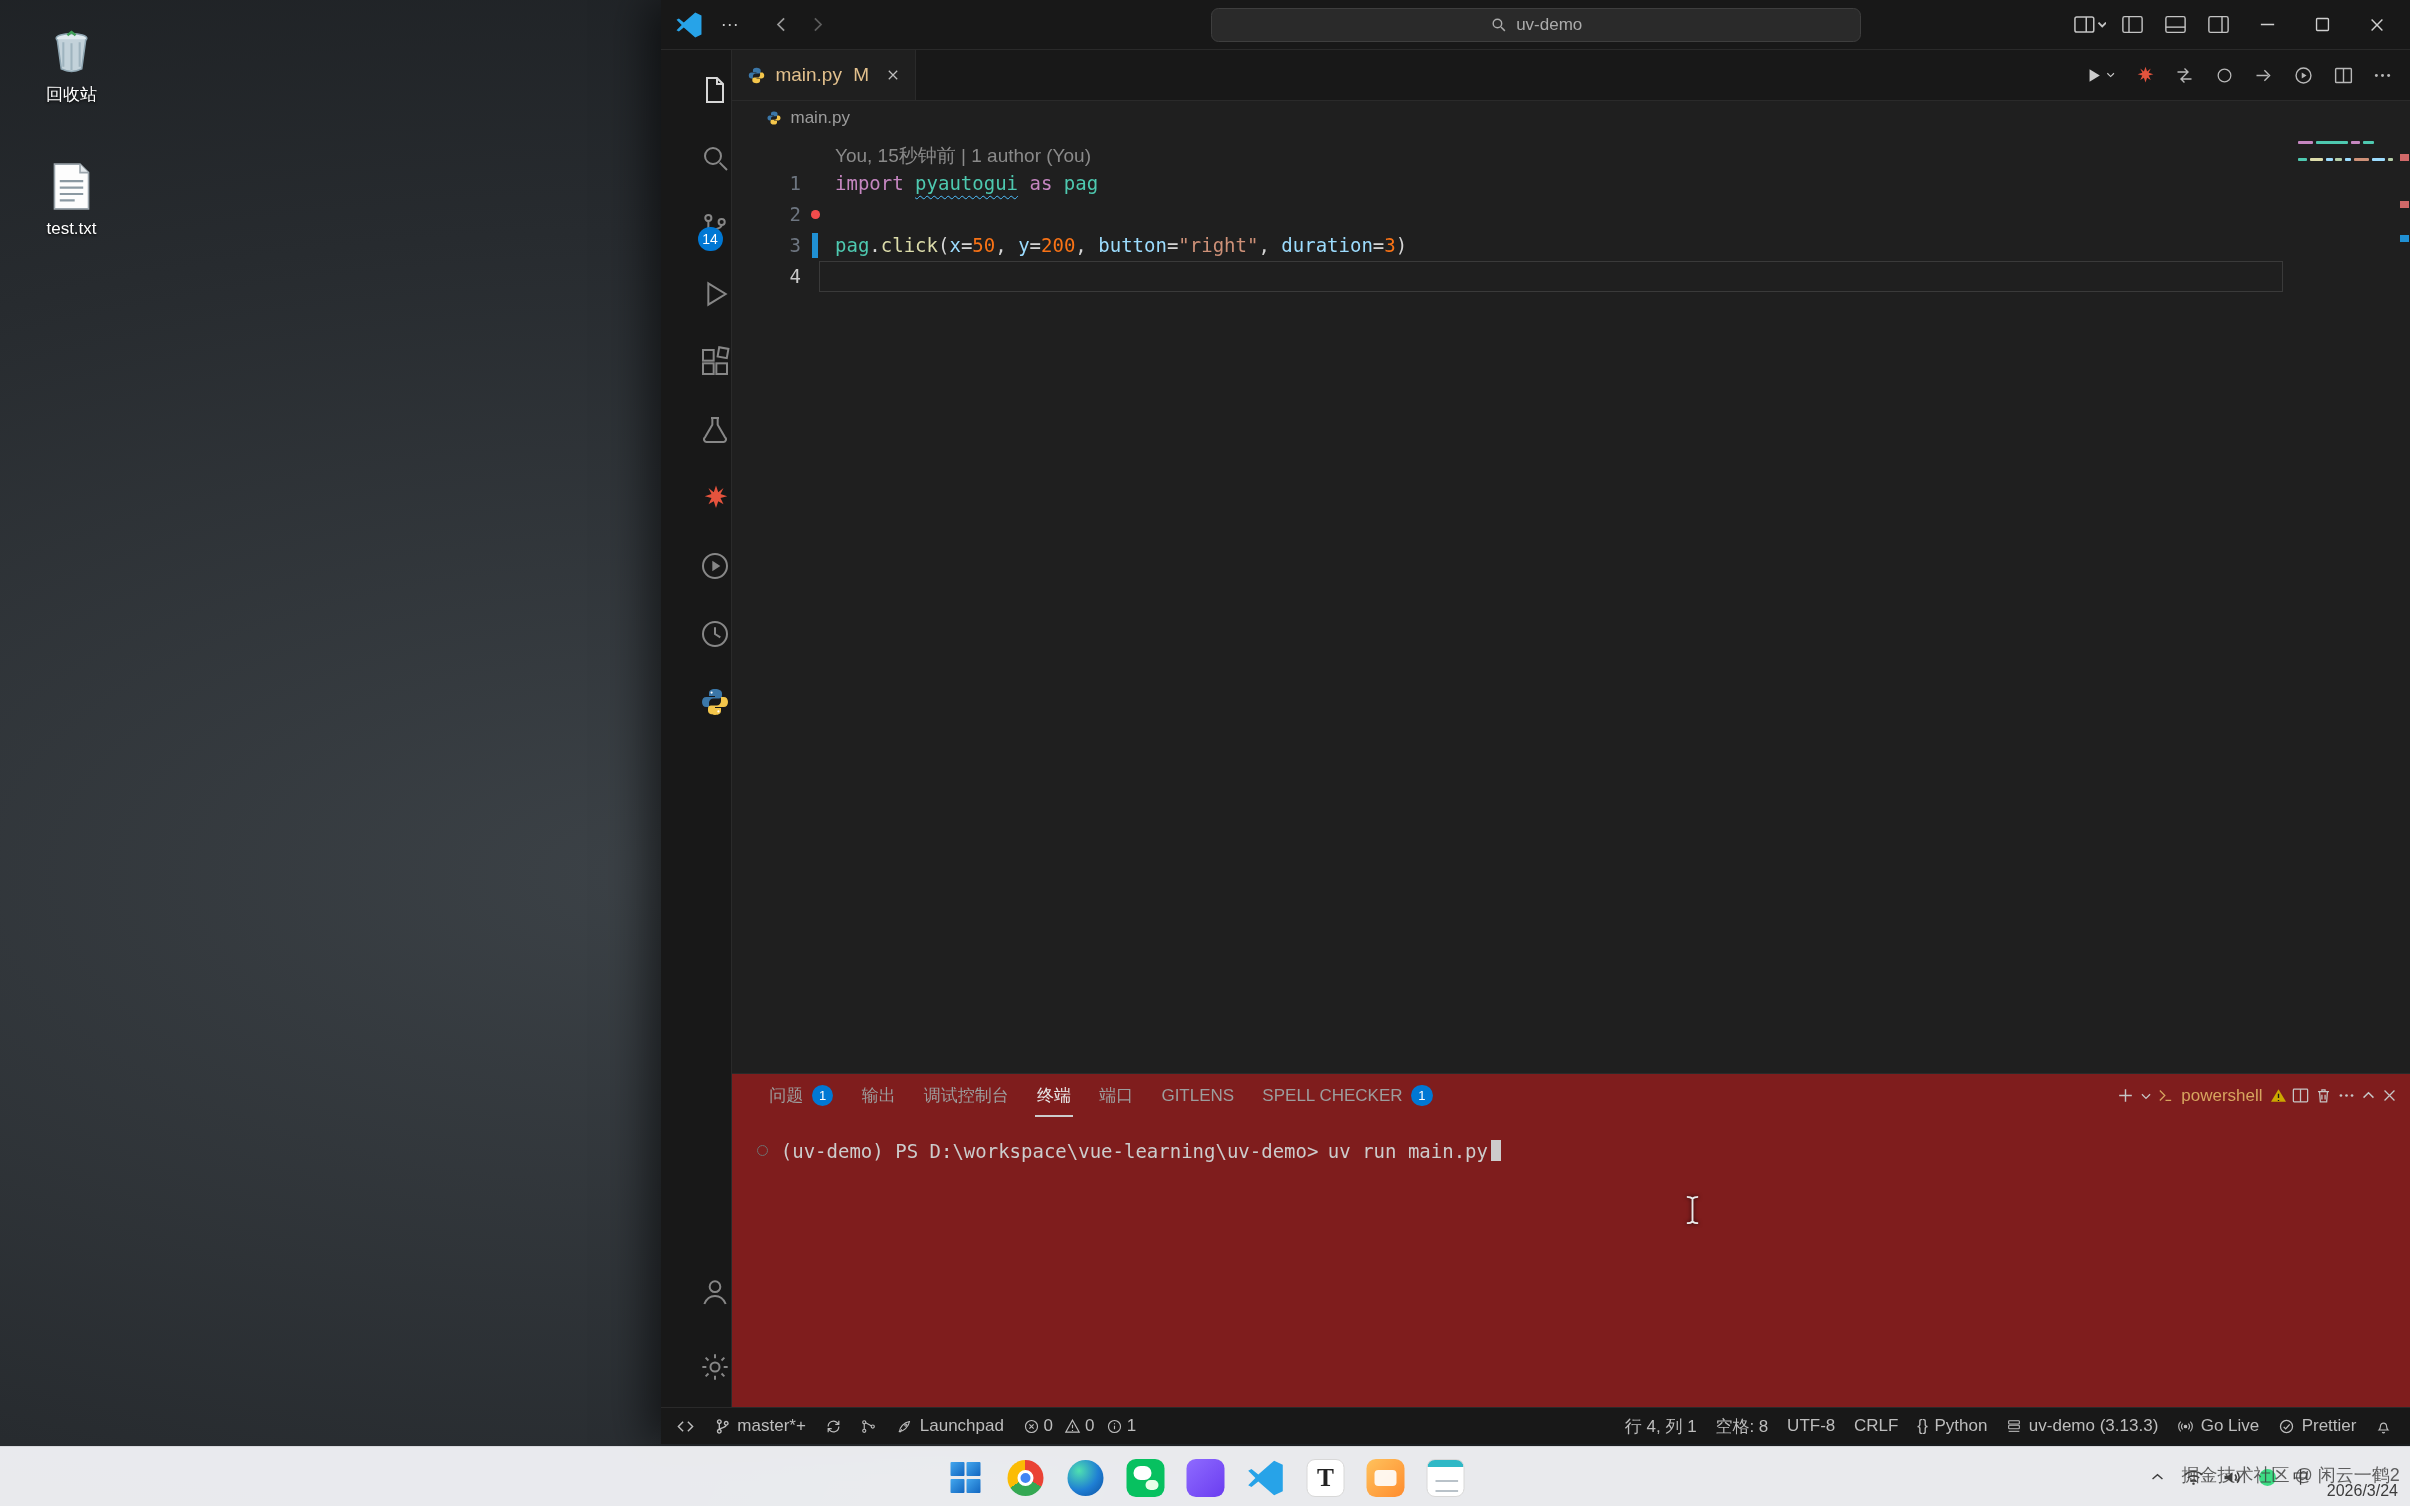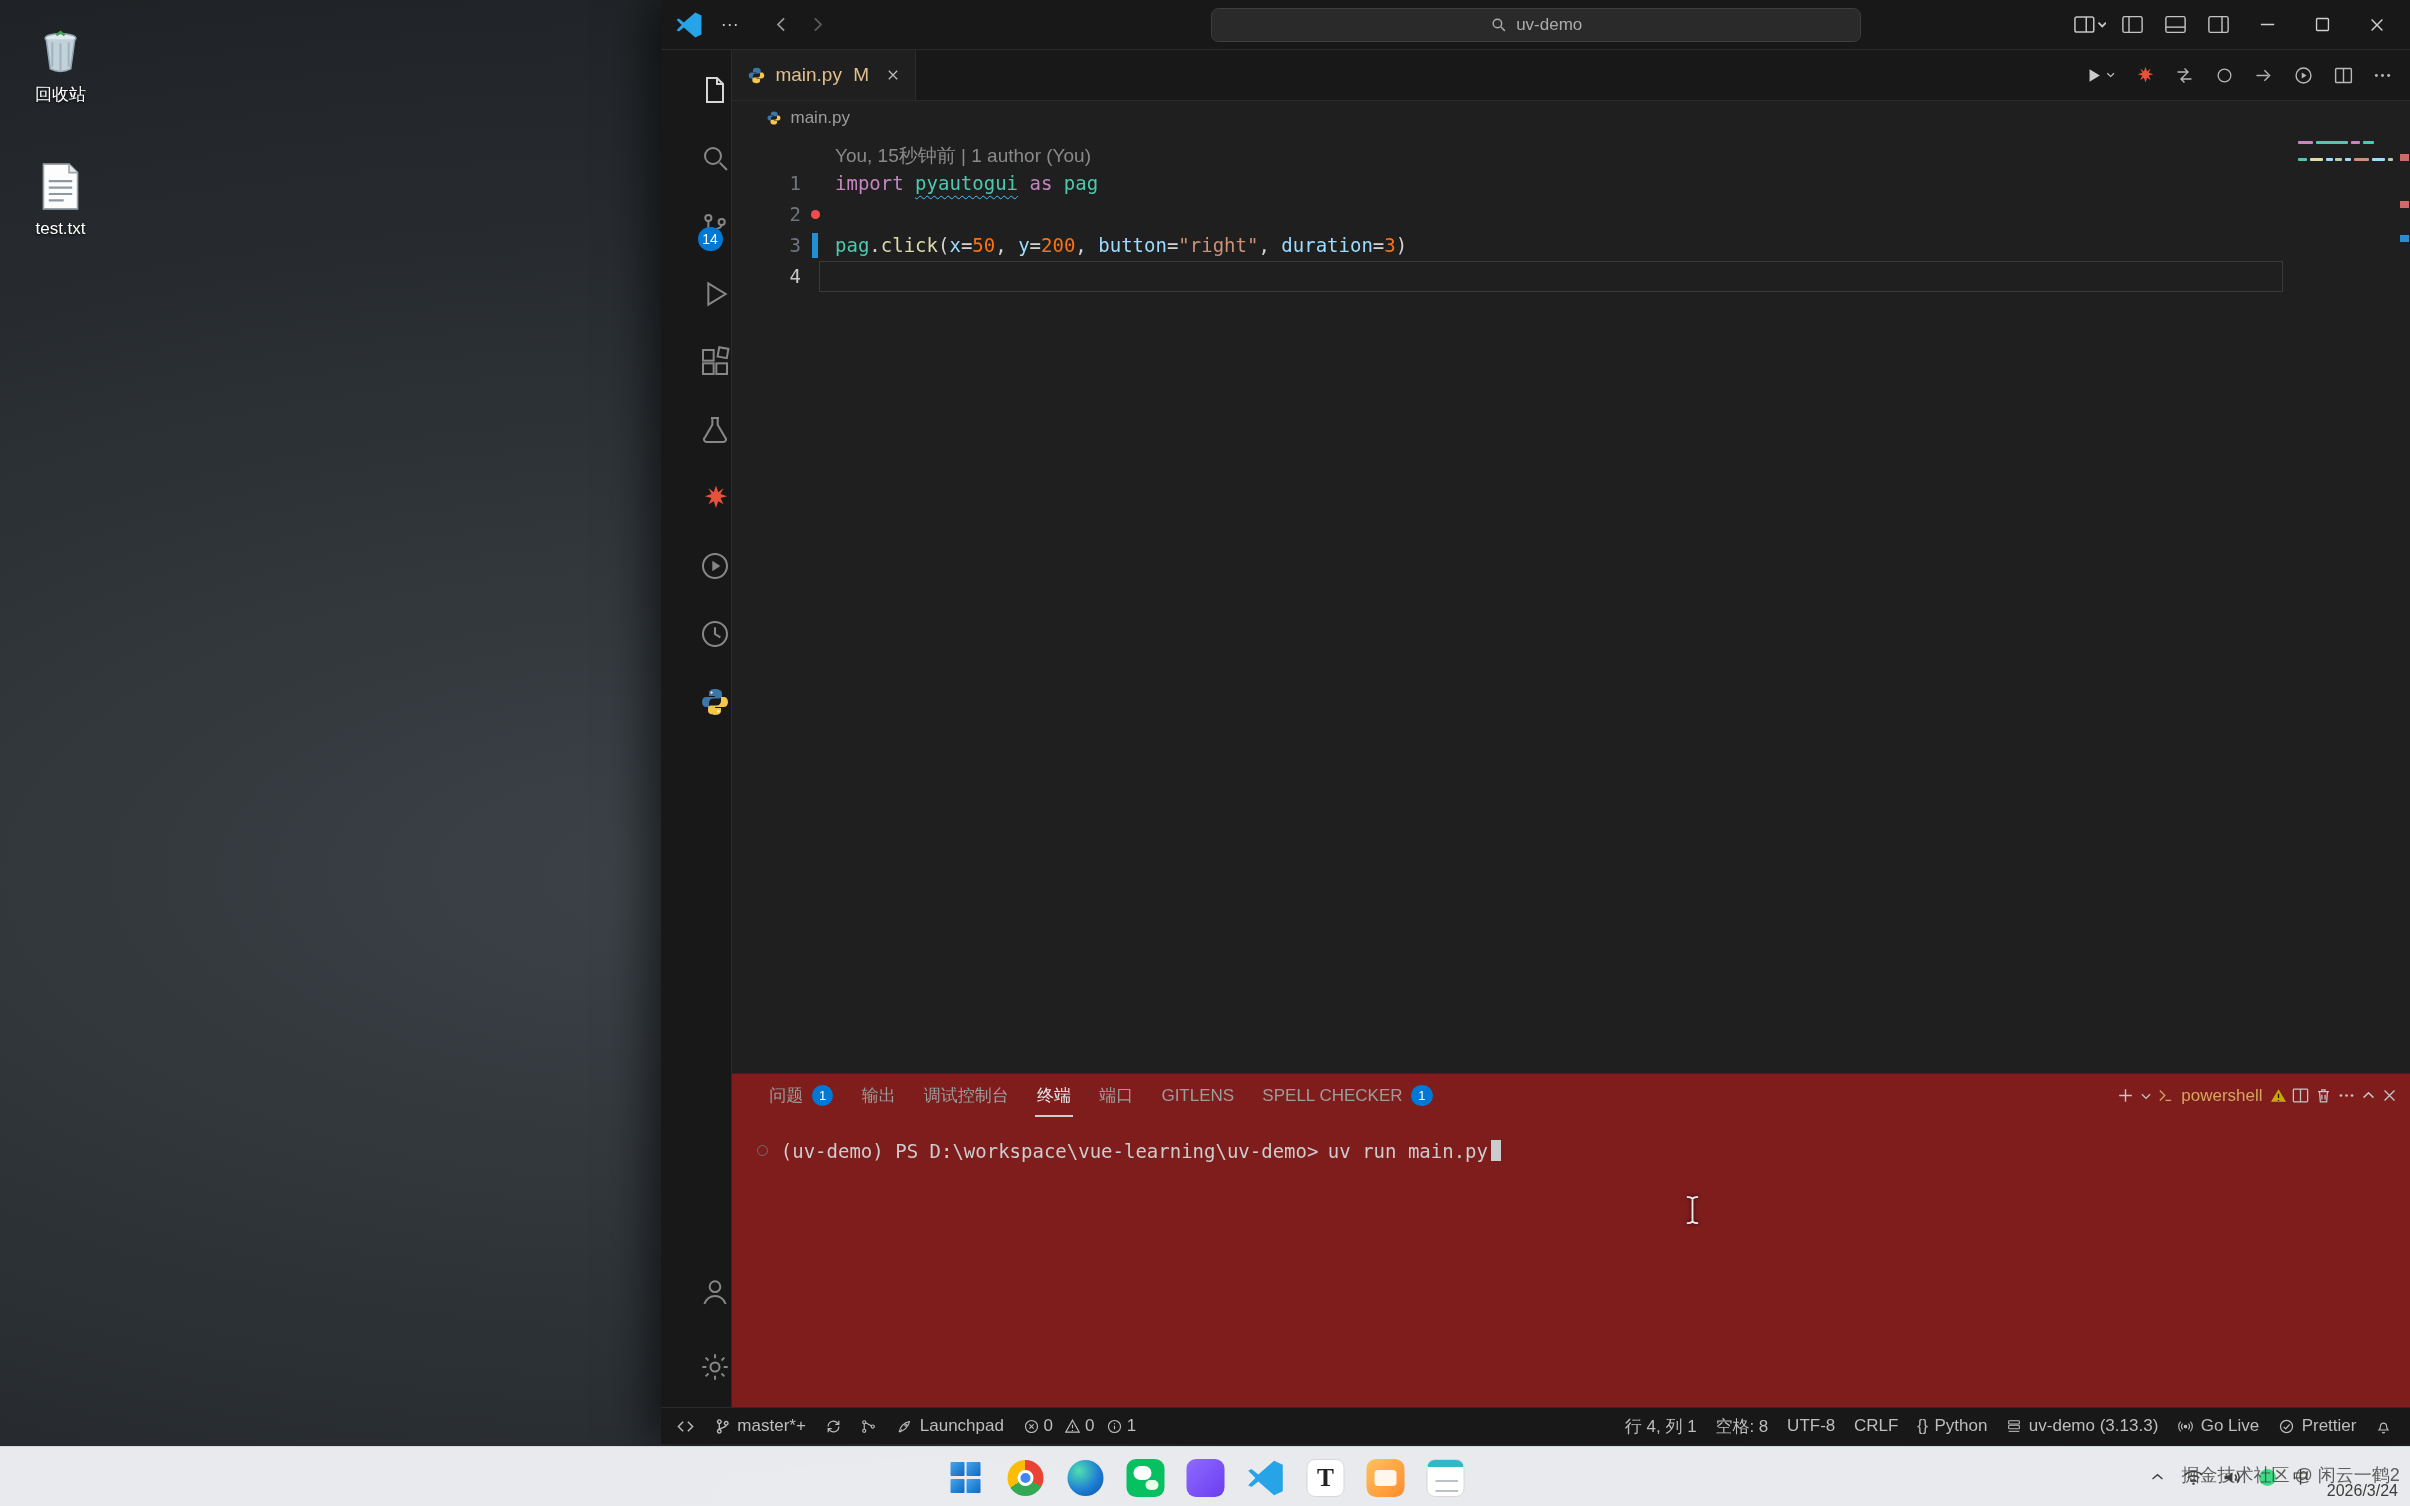--- a/index.html
+++ b/index.html
@@ -7,21 +7,21 @@
   body { font-family:"Liberation Sans", sans-serif; }
   svg { display:block; }
 
   .screen { position:relative; width:2411px; height:1507px; overflow:hidden;
     background:
       linear-gradient(115deg, rgba(255,255,255,0) 42%, rgba(255,255,255,0.05) 52%, rgba(255,255,255,0) 62%),
       radial-gradient(130% 95% at 28% 58%, #3c4247 0%, #272b2f 45%, #121416 100%);
   }
 
   
-  .desktop-icon { position:absolute; left:4px; width:113px; display:flex; flex-direction:column; align-items:center; gap:7.5px; cursor:default; }
+  .desktop-icon { position:absolute; left:15px; width:113px; display:flex; flex-direction:column; align-items:center; gap:7.5px; cursor:default; }
   .dlabel { color:#fff; font-size:17px; text-shadow:0 0.9px 2.8px rgba(0,0,0,.9); text-align:center; }
 
   
   .vscode { position:absolute; left:661px; top:0; width:1750px; height:1444px; display:flex; flex-direction:column;
     background:#1f1f1f; box-shadow:-13px 0 41px rgba(0,0,0,.55); color:#ccc; }
 
   .titlebar { position:relative; flex:0 0 49px; background:#181818; border-bottom:0.9px solid #2a2a2a; display:flex; align-items:center; padding:0 7.5px 0 15px; }
   .logo28 { width:26px; height:26px; margin-right:7.5px; }
   .menus { display:flex; }
   .menu-item { padding:0 12.2px; font-size:18px; color:#ccc; line-height:47px; cursor:default; }

